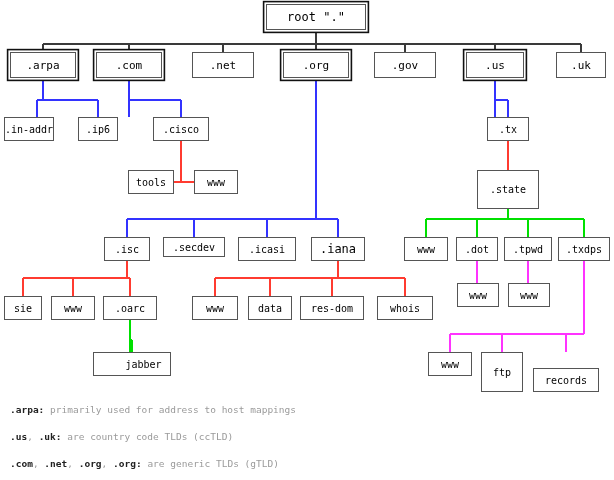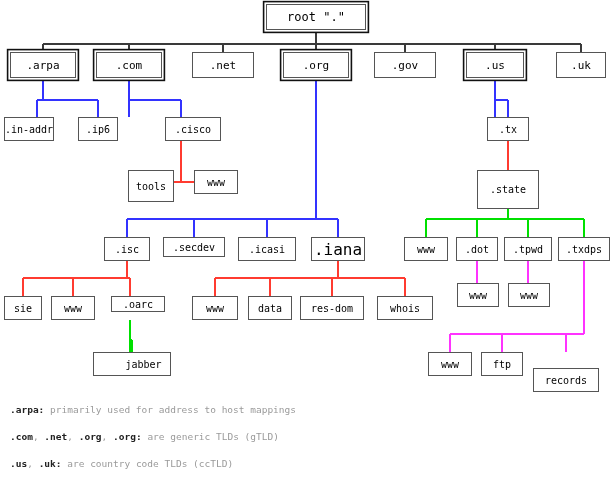--- a/index.html
+++ b/index.html
@@ -88,45 +88,45 @@
     <div class="node thick" style="left: 266px; top: 4px; width: 100px; height: 26px; font-size: 12px;">root "."</div>
     <div class="node thick" style="left: 10px; top: 52px; width: 66px; height: 26px; font-size: 11px;">.arpa</div>
     <div class="node thick" style="left: 96px; top: 52px; width: 66px; height: 26px; font-size: 11px;">.com</div>
     <div class="node thin" style="left: 192px; top: 52px; width: 62px; height: 26px; font-size: 11px;">.net</div>
     <div class="node thick" style="left: 283px; top: 52px; width: 66px; height: 26px; font-size: 11px;">.org</div>
     <div class="node thin" style="left: 374px; top: 52px; width: 62px; height: 26px; font-size: 11px;">.gov</div>
     <div class="node thick" style="left: 466px; top: 52px; width: 58px; height: 26px; font-size: 11px;">.us</div>
     <div class="node thin" style="left: 556px; top: 52px; width: 50px; height: 26px; font-size: 11px;">.uk</div>
     <div class="node thin" style="left: 4px; top: 117px; width: 50px; height: 24px; font-size: 10px;">.in-addr</div>
     <div class="node thin" style="left: 78px; top: 117px; width: 40px; height: 24px; font-size: 10px;">.ip6</div>
-    <div class="node thin" style="left: 153px; top: 117px; width: 56px; height: 24px; font-size: 10px; margin-left: 12px;">.cisco</div>
-    <div class="node thin" style="left: 128px; top: 170px; width: 46px; height: 32px; font-size: 10px;">tools</div>
+    <div class="node thin" style="left: 153px; top: 117px; width: 56px; height: 24px; font-size: 10px;">.cisco</div>
+    <div class="node thin" style="left: 128px; top: 170px; width: 46px; height: 24px; font-size: 10px;">tools</div>
     <div class="node thin" style="left: 194px; top: 170px; width: 44px; height: 24px; font-size: 10px;">www</div>
     <div class="node thin" style="left: 487px; top: 117px; width: 42px; height: 24px; font-size: 10px;">.tx</div>
     <div class="node thin" style="left: 477px; top: 170px; width: 62px; height: 39px; font-size: 10px;">.state</div>
     <div class="node thin" style="left: 104px; top: 237px; width: 46px; height: 24px; font-size: 10px;">.isc</div>
     <div class="node thin" style="left: 163px; top: 237px; width: 62px; height: 20px; font-size: 10px;">.secdev</div>
     <div class="node thin" style="left: 238px; top: 237px; width: 58px; height: 24px; font-size: 10px;">.icasi</div>
-    <div class="node thin" style="left: 311px; top: 237px; width: 54px; height: 24px; font-size: 16px;">.iana</div>
+    <div class="node thin" style="left: 311px; top: 237px; width: 54px; height: 24px; font-size: 12px;">.iana</div>
     <div class="node thin" style="left: 404px; top: 237px; width: 44px; height: 24px; font-size: 10px;">www</div>
     <div class="node thin" style="left: 456px; top: 237px; width: 42px; height: 24px; font-size: 10px;">.dot</div>
     <div class="node thin" style="left: 504px; top: 237px; width: 48px; height: 24px; font-size: 10px;">.tpwd</div>
     <div class="node thin" style="left: 558px; top: 237px; width: 52px; height: 24px; font-size: 10px;">.txdps</div>
     <div class="node thin" style="left: 4px; top: 296px; width: 38px; height: 24px; font-size: 10px;">sie</div>
     <div class="node thin" style="left: 51px; top: 296px; width: 44px; height: 24px; font-size: 10px;">www</div>
-    <div class="node thin" style="left: 103px; top: 296px; width: 54px; height: 16px; font-size: 10px; margin-left: 8px;">.oarc</div>
+    <div class="node thin" style="left: 103px; top: 296px; width: 54px; height: 24px; font-size: 10px;">.oarc</div>
     <div class="node thin" style="left: 192px; top: 296px; width: 46px; height: 24px; font-size: 10px;">www</div>
     <div class="node thin" style="left: 248px; top: 296px; width: 44px; height: 24px; font-size: 10px;">data</div>
     <div class="node thin" style="left: 300px; top: 296px; width: 64px; height: 24px; font-size: 10px;">res-dom</div>
     <div class="node thin" style="left: 377px; top: 296px; width: 56px; height: 24px; font-size: 10px;">whois</div>
     <div class="node thin" style="left: 457px; top: 283px; width: 42px; height: 24px; font-size: 10px;">www</div>
     <div class="node thin" style="left: 508px; top: 283px; width: 42px; height: 24px; font-size: 10px;">www</div>
     <div class="node thin" style="left: 93px; top: 352px; width: 78px; height: 24px; font-size: 10px; padding-left: 23px;">jabber</div>
     <div class="node thin" style="left: 428px; top: 352px; width: 44px; height: 24px; font-size: 10px;">www</div>
-    <div class="node thin" style="left: 481px; top: 352px; width: 42px; height: 24px; font-size: 10px;">ftp</div>
+    <div class="node thin" style="left: 481px; top: 352px; width: 42px; height: 40px; font-size: 10px;">ftp</div>
     <div class="node thin" style="left: 533px; top: 368px; width: 66px; height: 24px; font-size: 10px;">records</div>
   </div>
 
 <div class="notes">
     <div class="note"><b>.arpa</b><span class="sep">: </span><span>primarily used for address to host mappings</span></div>
+    <div class="note"><b>.us</b>, <b>.uk</b><span class="sep">: </span><span>are country code TLDs (ccTLD)</span></div>
     <div class="note"><b>.com</b>, <b>.net</b>, <b>.org</b>, <b>.org</b><span class="sep">: </span><span>are generic TLDs (gTLD)</span></div>
-    <div class="note"><b>.us</b>, <b>.uk</b><span class="sep">: </span><span>are country code TLDs (ccTLD)</span></div>
   </div>
 
 </body></html>

